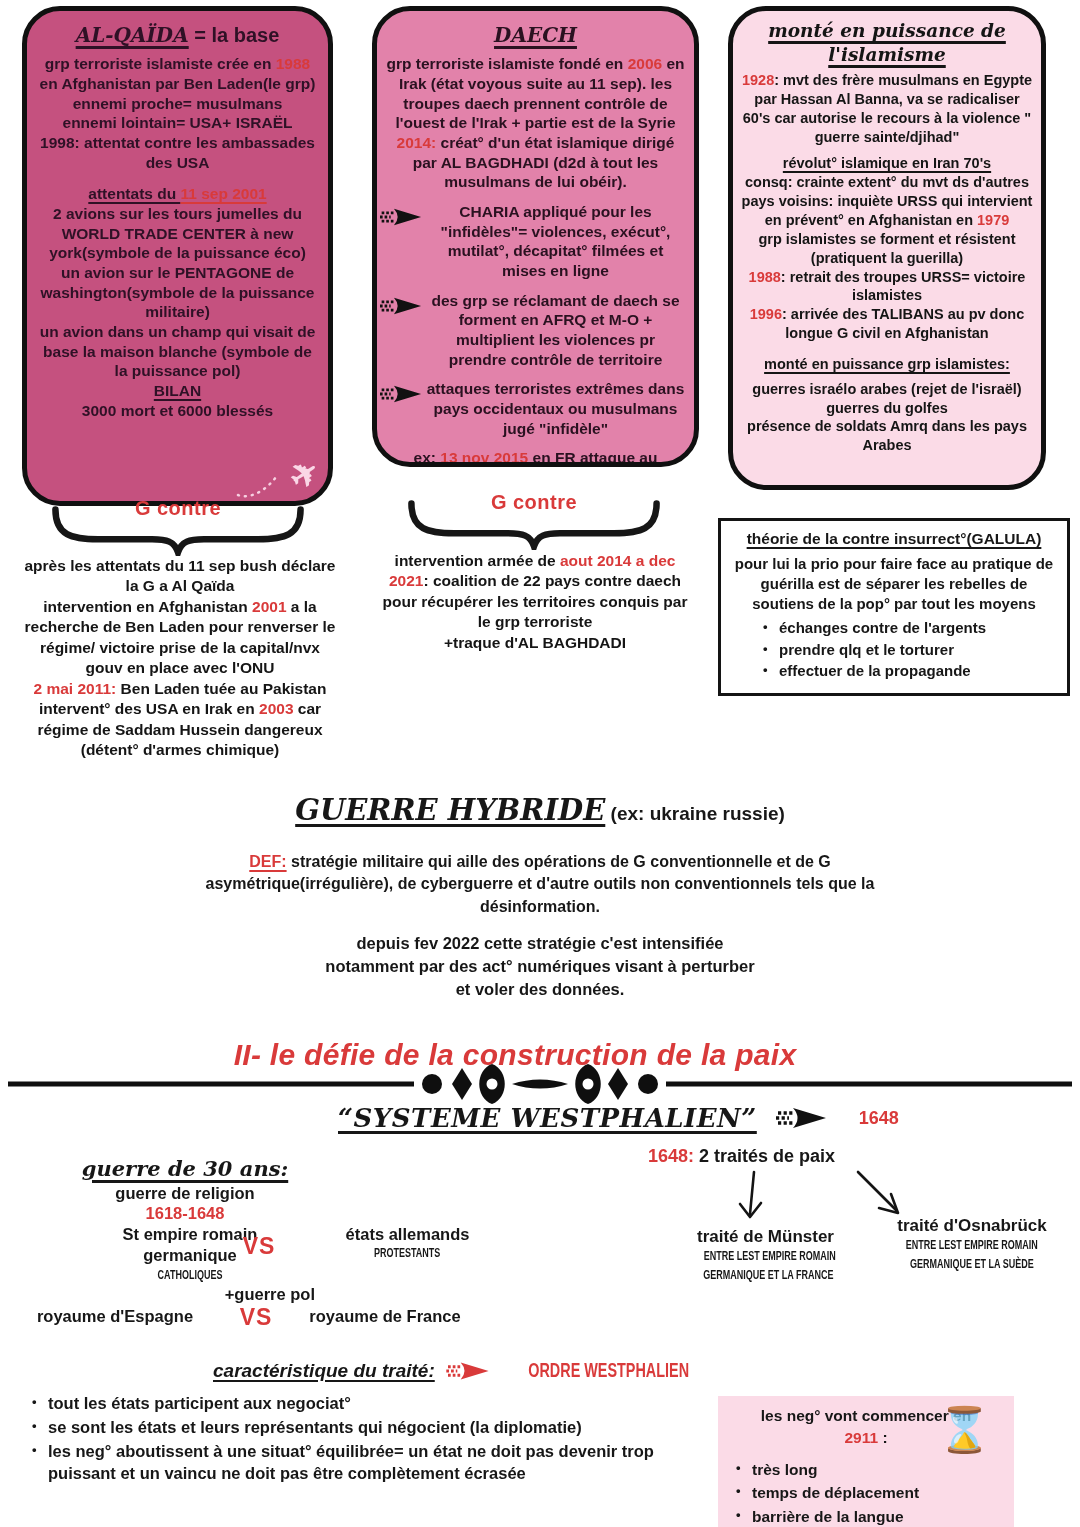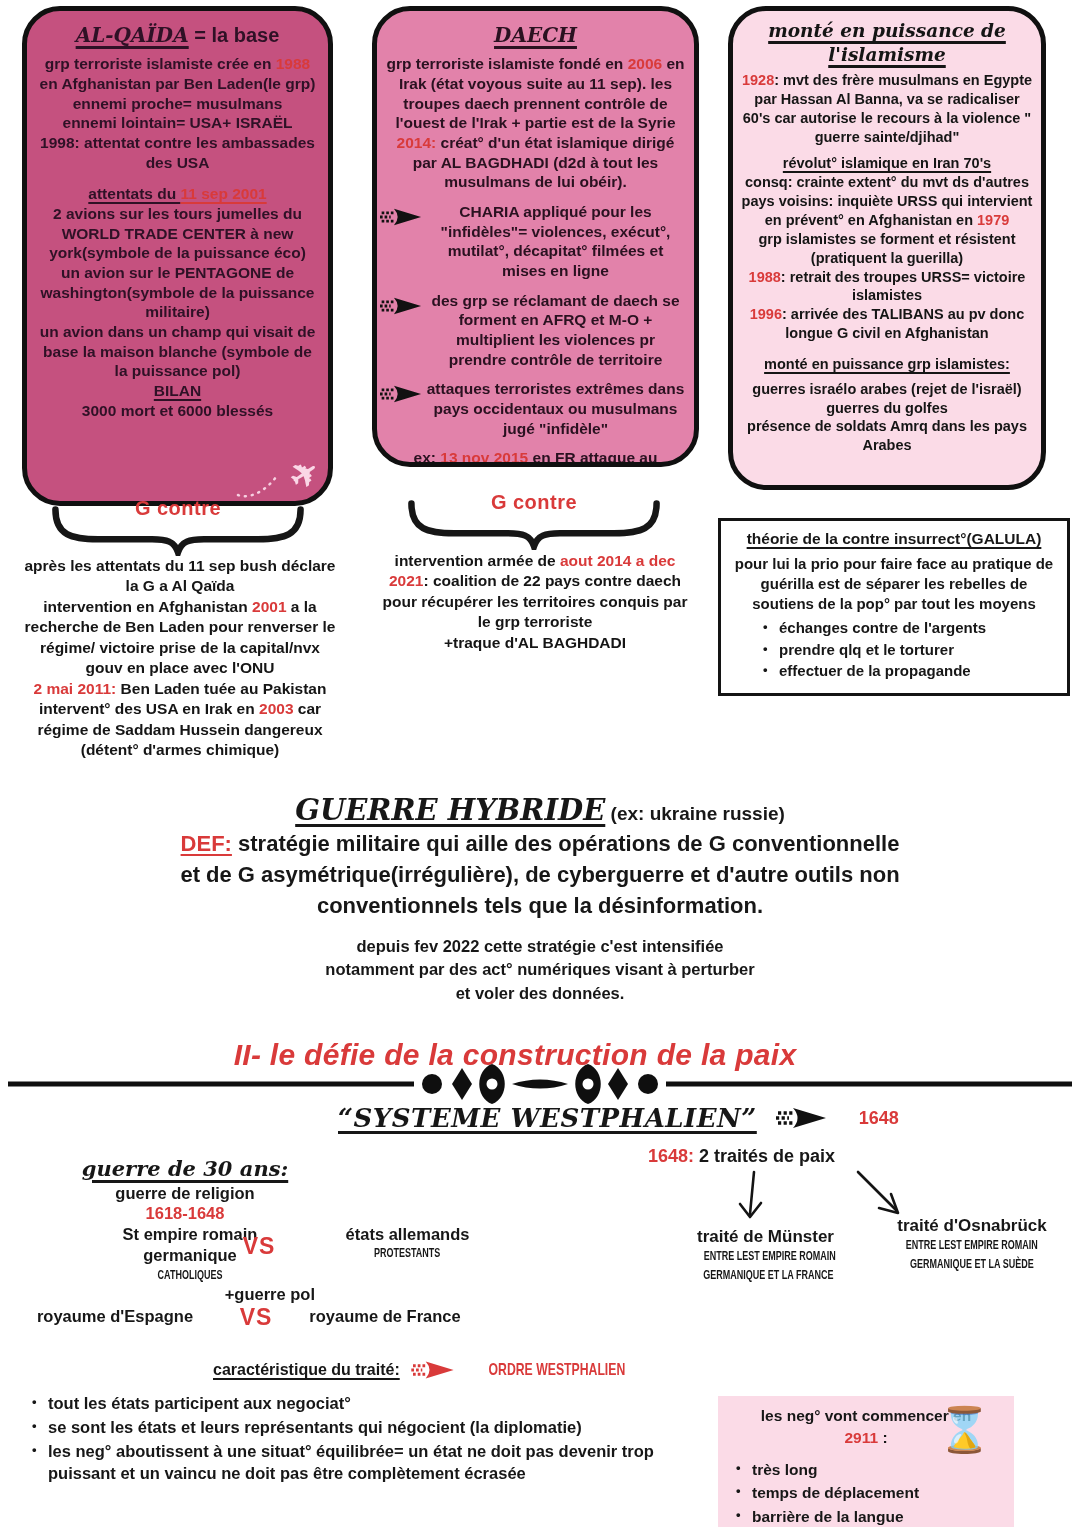--- a/index.html
+++ b/index.html
@@ -40,21 +40,21 @@
   .galula{position:absolute;left:718px;top:518px;width:352px;background:#fff;border:3px solid #141414;
           padding:8px 10px 12px;text-align:center;font-size:15px;line-height:1.32;box-sizing:border-box;}
   .g-title{font-size:15.5px;margin-bottom:5px;}
   ul.dots{margin:4px 0 0;padding:0 0 0 30px;list-style:none;text-align:left;}
   ul.dots li{position:relative;padding-left:18px;margin-top:2px;}
   ul.dots li::before{content:"•";position:absolute;left:2px;top:0;font-size:13px;}
 
   .hybride{position:absolute;left:168px;top:793px;width:744px;text-align:center;}
   .hy-title{font-size:29px;}
   .hy-note{font-size:19px;font-family:"Liberation Sans",sans-serif;font-style:normal;}
-  .hy-def{margin-top:2px;font-size:22px;line-height:1.4;}
+  .hy-def{margin-top:24px;font-size:16px;line-height:1.4;}
   .hy-follow{margin:14px auto 0;width:440px;font-size:16.5px;line-height:1.4;}
 
   .sec2{position:absolute;left:135px;top:1018px;width:760px;text-align:center;color:var(--c-red,#d93a3a);
         font-size:30px;font-style:italic;letter-spacing:.3px;}
   .divider{position:absolute;left:0;top:1062px;width:1080px;height:44px;color:#0f0f0f;}
 
   .westrow{position:absolute;left:338px;top:1103px;display:flex;align-items:center;}
   .west-h{font-size:26px;letter-spacing:.5px;}
   .west-arrow{width:58px;height:26px;color:#111;margin-left:18px;}
   .west-year{color:var(--c-red,#d93a3a);font-size:18px;margin-left:26px;}
@@ -74,23 +74,23 @@
   .g30-r1{left:320px;top:1224px;width:175px;}
   .g30-caps{font-size:12.5px;}
   .vs{position:absolute;text-align:center;color:var(--c-red,#d93a3a);font-size:23px;letter-spacing:1px;}
   .g30-vs1{left:228px;top:1233px;width:62px;}
   .g30-vs2{left:225px;top:1304px;width:62px;}
   .g30-plus{position:absolute;left:180px;top:1285px;width:135px;text-align:right;font-size:16.5px;}
   .g30-l2{left:25px;top:1306px;width:180px;}
   .g30-r2{left:295px;top:1306px;width:180px;}
 
   .carac-row{position:absolute;left:213px;top:1359px;display:flex;align-items:center;}
-  .carac-h{font-size:16px;}
+  .carac-h{font-size:19px;font-style:italic;}
   .carac-arrow{width:50px;height:22px;color:var(--c-red,#d93a3a);margin-left:10px;}
-  .carac-ordre{color:var(--c-red,#d93a3a);font-size:17px;margin-left:2px;}
+  .carac-ordre{color:var(--c-red,#d93a3a);font-size:20px;margin-left:2px;}
   .carac-bullets{position:absolute;left:22px;top:1389px;width:640px;font-size:16.5px;line-height:1.33;}
   .carac-bullets ul.dots{padding-left:8px;}
   .carac-bullets ul.dots li{margin-top:2px;}
 
   .negbox{position:absolute;left:718px;top:1396px;width:296px;height:164px;background:var(--c-box3_bg,#fbdbe7);
           padding:10px 12px;font-size:15.5px;text-align:center;box-sizing:border-box;line-height:1.3;}
   .neg-l2{margin-top:2px;}
   .hourglass{position:absolute;right:22px;top:12px;font-size:44px;line-height:1;color:#111;}
   .neg-bullets{margin-top:12px;text-align:left;}
   .negbox ul.dots{padding-left:4px;}

